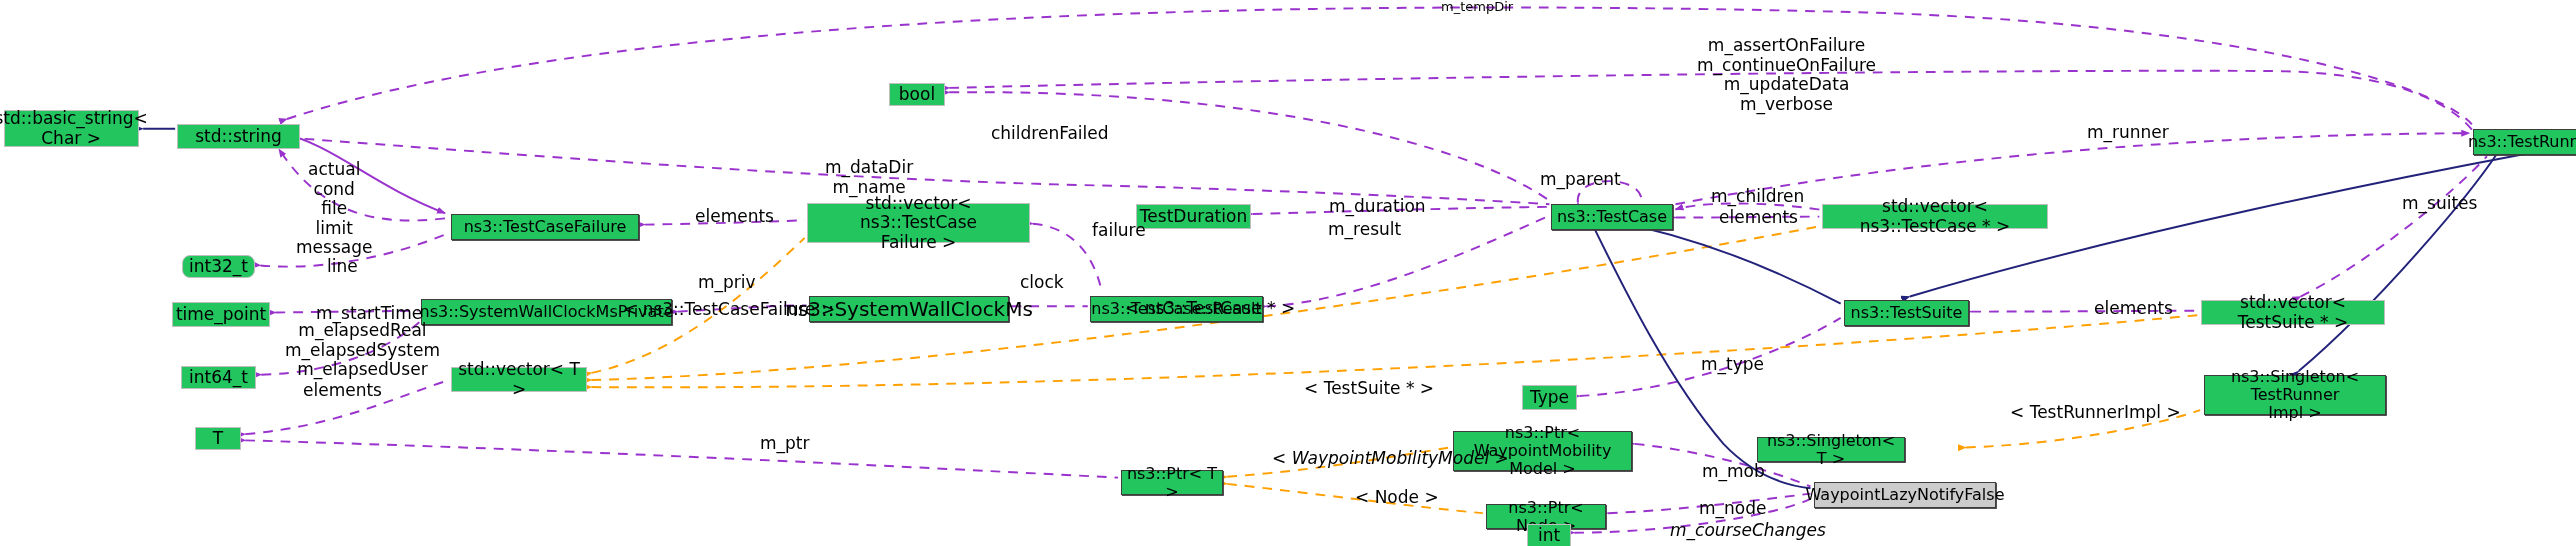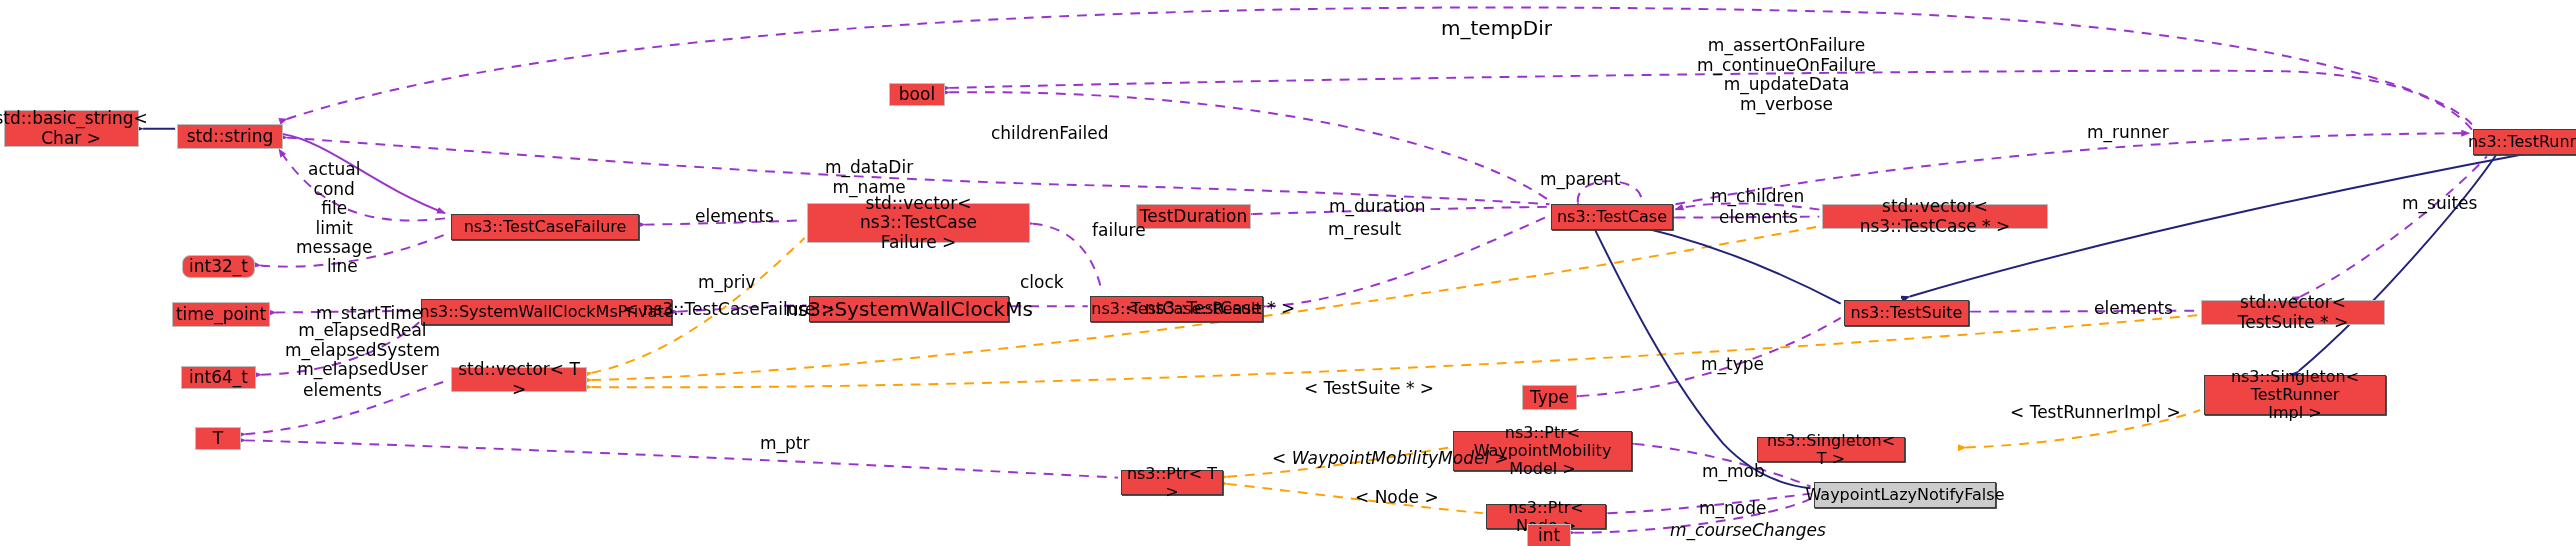--- a/index.html
+++ b/index.html
@@ -12,21 +12,21 @@
     overflow:hidden;
   }
   #edges{position:absolute;left:0;top:0;width:2576px;height:546px;}
   .node{
     position:absolute;
     box-sizing:border-box;
     display:flex;
     align-items:center;
     justify-content:center;
     text-align:center;
-    background:#ef4444;
+    background:#22c55e;
     color:#000000;
     line-height:1.12;
     white-space:pre-line;
     padding:0.9px 4.4px;
     z-index:5;
   }
   .node.thin{border:0.9px solid #bfbfbf;}
   .node.bold{border:0.9px solid #3d3d3d;box-shadow:0.9px 0.9px 0 0 #3d3d3d;}
   .node.current{background:#cccccc;border:0.9px solid #3d3d3d;box-shadow:0.9px 0.9px 0 0 #3d3d3d;}
   .elabel{
@@ -141,21 +141,21 @@
 
       <path d="M2588,418 C2680,340 2780,220 2812,172" marker-start="url(#ar-b)"></path>
 
       <path d="M2150,334 C2400,260 2700,200 2850,172" marker-start="url(#ar-b)"></path>
     </g>
   </svg>
 
   <div id="nodes">
       <div class="node thin" style="left: 3.6px; top: 110px; width: 135px; height: 37px; font-size: 17px;">std::basic_string&lt;
 Char &gt;</div>
-      <div class="node thin" style="left: 177px; top: 124px; width: 106px; height: 25px; font-size: 17px;">std::string</div>
+      <div class="node thin" style="left: 177px; top: 124px; width: 123px; height: 25px; font-size: 17px;">std::string</div>
       <div class="node thin" style="left: 182px; top: 255px; width: 73px; height: 23px; font-size: 17px; border-radius: 8px;">int32_t</div>
       <div class="node thin" style="left: 172px; top: 302px; width: 98px; height: 25px; font-size: 17px;">time_point</div>
       <div class="node thin" style="left: 181px; top: 366px; width: 75px; height: 23px; font-size: 17px;">int64_t</div>
       <div class="node thin" style="left: 195px; top: 427px; width: 46px; height: 23px; font-size: 17px;">T</div>
       <div class="node bold" style="left: 451px; top: 214px; width: 188px; height: 26px; font-size: 16px;">ns3::TestCaseFailure</div>
       <div class="node bold" style="left: 421px; top: 299px; width: 251px; height: 26px; font-size: 16px;">ns3::SystemWallClockMsPrivate</div>
       <div class="node thin" style="left: 451px; top: 367px; width: 136px; height: 25px; font-size: 17px;">std::vector&lt; T &gt;</div>
       <div class="node thin" style="left: 807px; top: 203px; width: 223px; height: 40px; font-size: 17px;">std::vector&lt; ns3::TestCase
 Failure &gt;</div>
       <div class="node bold" style="left: 809px; top: 296px; width: 200px; height: 26px; font-size: 20px;">ns3::SystemWallClockMs</div>
@@ -172,21 +172,21 @@
 Impl &gt;</div>
       <div class="node bold" style="left: 1757px; top: 437px; width: 148px; height: 25px; font-size: 16px;">ns3::Singleton&lt; T &gt;</div>
       <div class="node bold" style="left: 1121px; top: 470px; width: 102px; height: 25px; font-size: 16px;">ns3::Ptr&lt; T &gt;</div>
       <div class="node bold" style="left: 1453px; top: 431px; width: 179px; height: 40px; font-size: 16px;">ns3::Ptr&lt; WaypointMobility
 Model &gt;</div>
       <div class="node bold" style="left: 1486px; top: 504px; width: 120px; height: 25px; font-size: 16px;">ns3::Ptr&lt; Node &gt;</div>
       <div class="node thin" style="left: 1527px; top: 524px; width: 44px; height: 23px; font-size: 17px;">int</div>
       <div class="node current" style="left: 1814px; top: 482px; width: 182px; height: 26px; font-size: 16px;">WaypointLazyNotifyFalse</div>
     </div>
   <div id="labels">
-      <div class="elabel" style="left: 1441px; top: 17px; font-size: 20px;">m_tempDir</div>
+      <div class="elabel" style="left: 1441px; top: 0px; font-size: 13px;">m_tempDir</div>
       <div class="elabel" style="left: 1697px; top: 36px; font-size: 17px;">m_assertOnFailure
 m_continueOnFailure
 m_updateData
 m_verbose</div>
       <div class="elabel" style="left: 825px; top: 158px; font-size: 17px;">m_dataDir
 m_name</div>
       <div class="elabel" style="left: 991px; top: 124px; font-size: 17px;">childrenFailed</div>
       <div class="elabel" style="left: 2087px; top: 123px; font-size: 17px;">m_runner</div>
       <div class="elabel" style="left: 1540px; top: 170px; font-size: 17px;">m_parent</div>
       <div class="elabel" style="left: 1329px; top: 197px; font-size: 17px;">m_duration</div>

